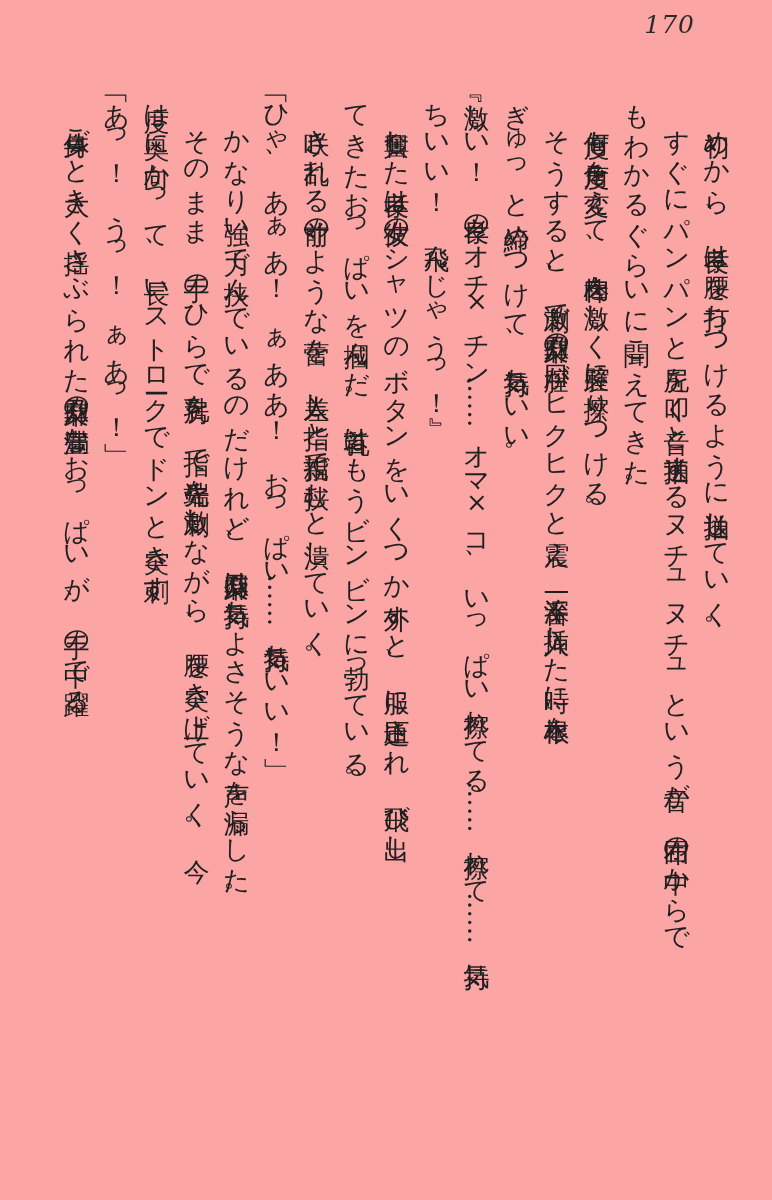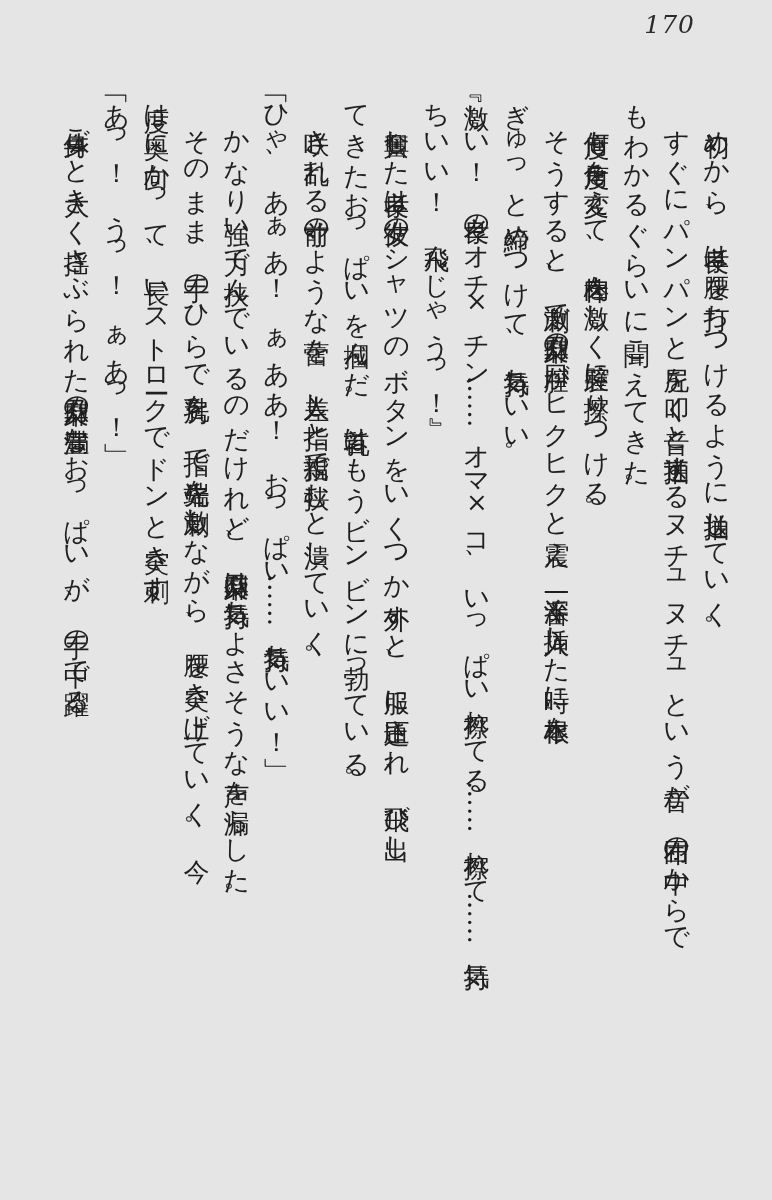--- a/index.html
+++ b/index.html
@@ -4,21 +4,21 @@
 <style>
   html, body {
     margin: 0;
     padding: 0;
     background: #ffffff;
   }
   .page {
     position: relative;
     width: 772px;
     height: 1200px;
-    background: #e5e5e5;
+    background: #fca5a5;
     overflow: hidden;
     font-family: "DejaVu Serif", "Liberation Serif", serif;
   }
   .page-number {
     position: absolute;
     top: 10px;
     right: 77px;
     font-family: "DejaVu Serif", "Liberation Serif", serif;
     font-style: italic;
     font-size: 25px;

